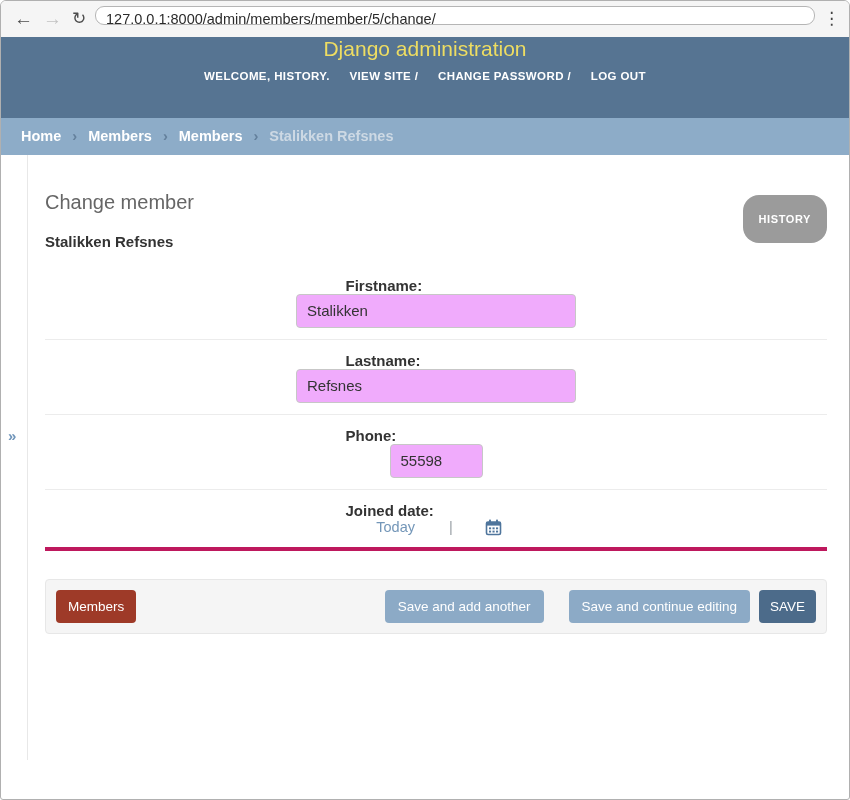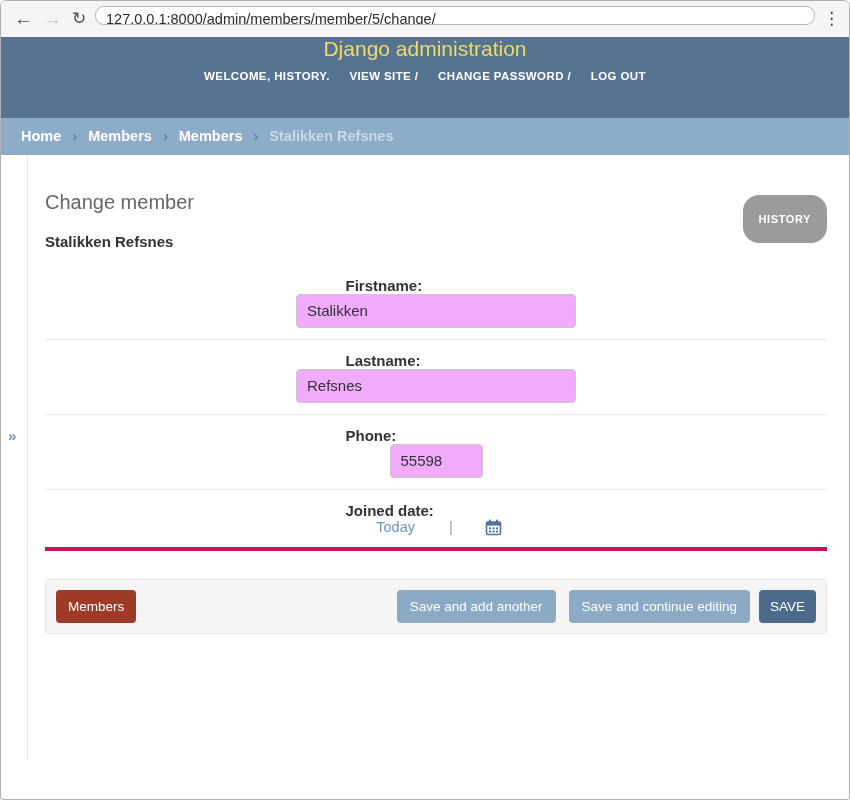--- a/index.html
+++ b/index.html
@@ -69,21 +69,21 @@
   .pipe { color:#9aa0a6; margin:0 8px 0 10px; }
   .cal-icon { display:inline-block; cursor:pointer; line-height:0; }
   .joined-block { border-bottom:4px solid #be185d; }
   .field-note { font-size:12.5px; color:#8a8a8a; padding:1px 0 14px 0; }
 
   .submit-row { margin-top:28px; background:#f5f5f5; border:1px solid #e7e7e7; border-radius:4px;
                 padding:10px; display:flex; align-items:center; }
   .btn { border:none; border-radius:4px; color:#fff; font-size:13.5px; font-family:inherit;
          padding:9px 13px; cursor:pointer; white-space:nowrap; }
   .btn-delete { background:#9e3a28; padding:9px 12px; }
-  .btn-light { background:#8caac6; margin-left:13px; }
+  .btn-light { background:#8caac6; margin-left:25px; }
   .btn-save { background:#4c6b8a; margin-left:9px; padding:9px 11px; }
   .spacer { flex:1; }
 </style>
 </head>
 <body>
 
 <div class="window">
 
 
   <div class="toolbar">

